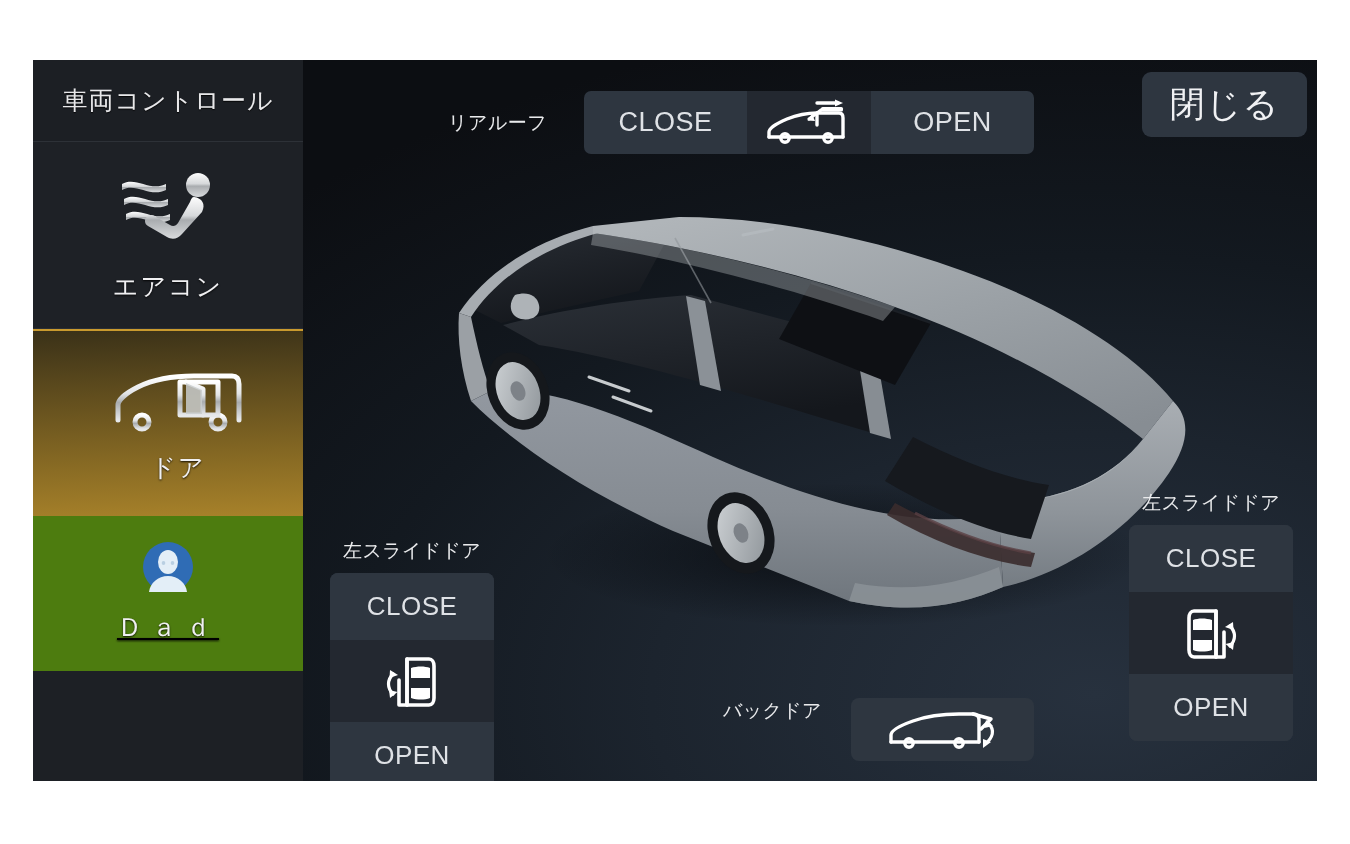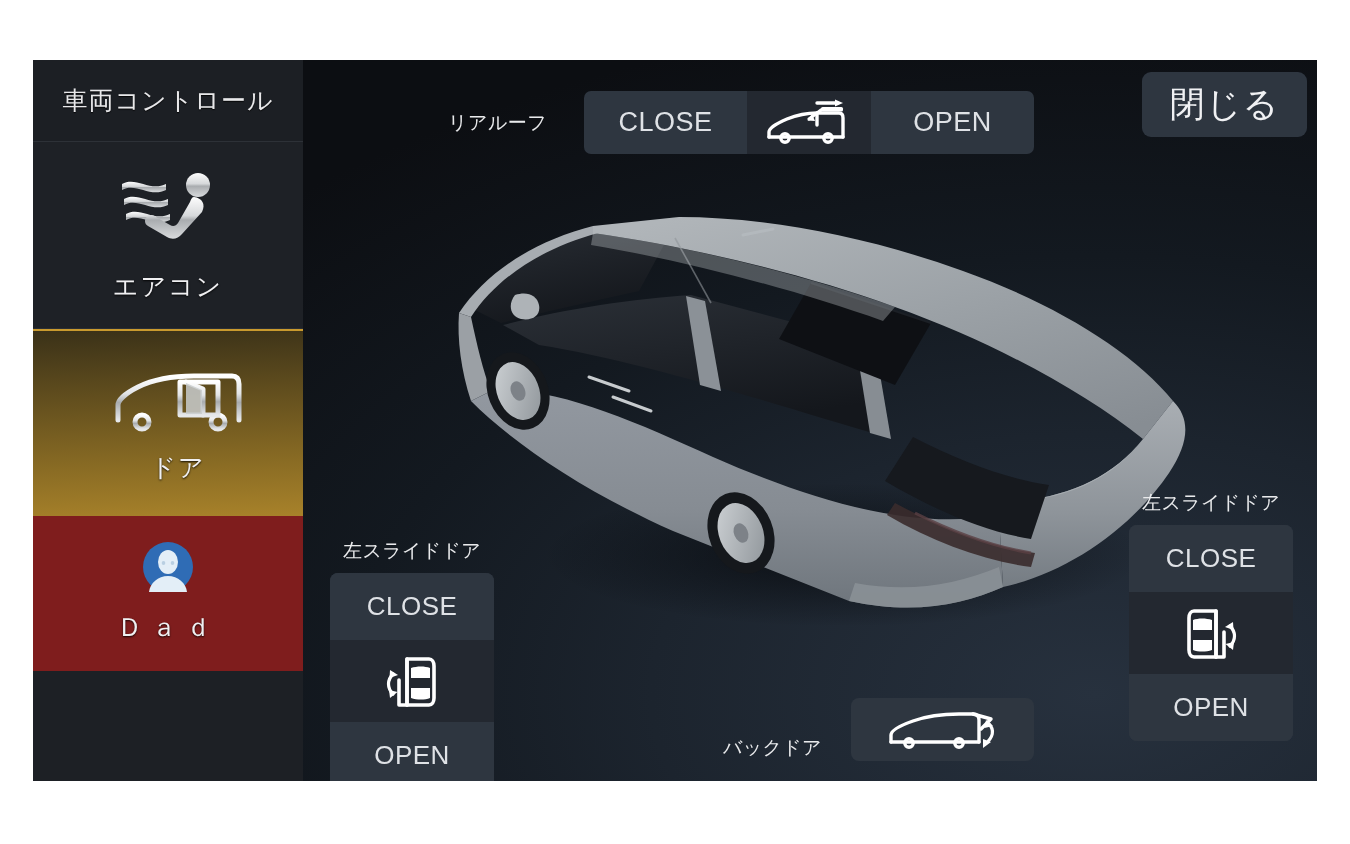--- a/index.html
+++ b/index.html
@@ -68,23 +68,24 @@
   .sidebar-item .si-label {
     color: #f0f0f2;
     font-size: 25px;
     letter-spacing: 2px;
     text-shadow: 0 1px 2px rgba(0,0,0,.85);
   }
 
   .sidebar-item.profile {
     flex: 0 0 auto;
     height: 155px;
-    background: #7f1d1d;
+    background: #4d7c0f;
     border-bottom: none;
     gap: 14px;
+    text-decoration: underline;
   }
   .sidebar-item.profile .si-label {
     font-size: 26px;
     letter-spacing: 8px;
   }
 
   .si-icon { display: block; }
 
   
   .stage {
@@ -190,21 +191,21 @@
   .door-seg.icon {
     height: 82px;
     background: #232830;
   }
 
   
   .backdoor {
     position: absolute;
     left: 420px; bottom: 20px;
     display: flex;
-    align-items: flex-end;
+    align-items: flex-start;
     gap: 29px;
   }
   .backdoor-label {
     color: #e9eaec;
     font-size: 19px;
     letter-spacing: .3px;
   }
   .backdoor-btn {
     width: 183px; height: 63px;
     background: #2e3640;

